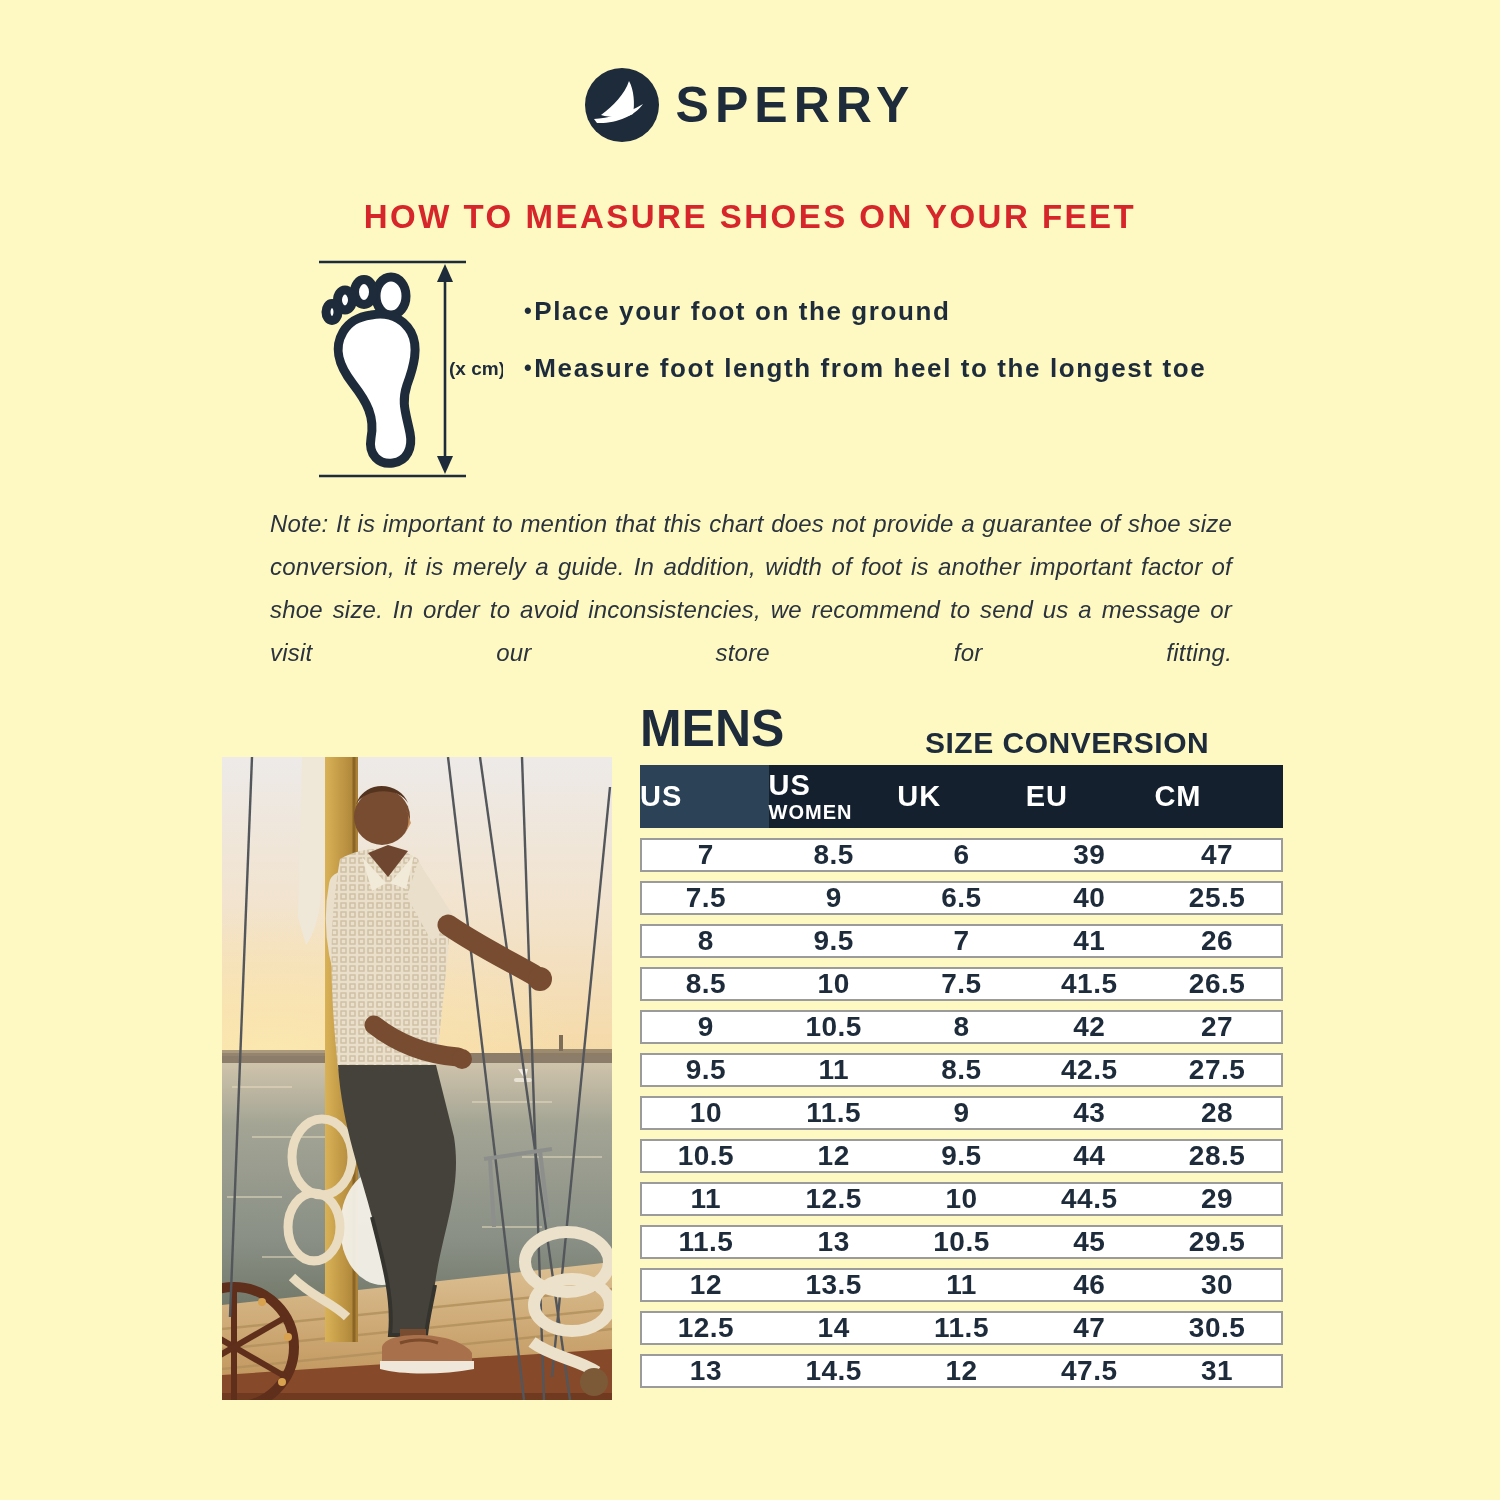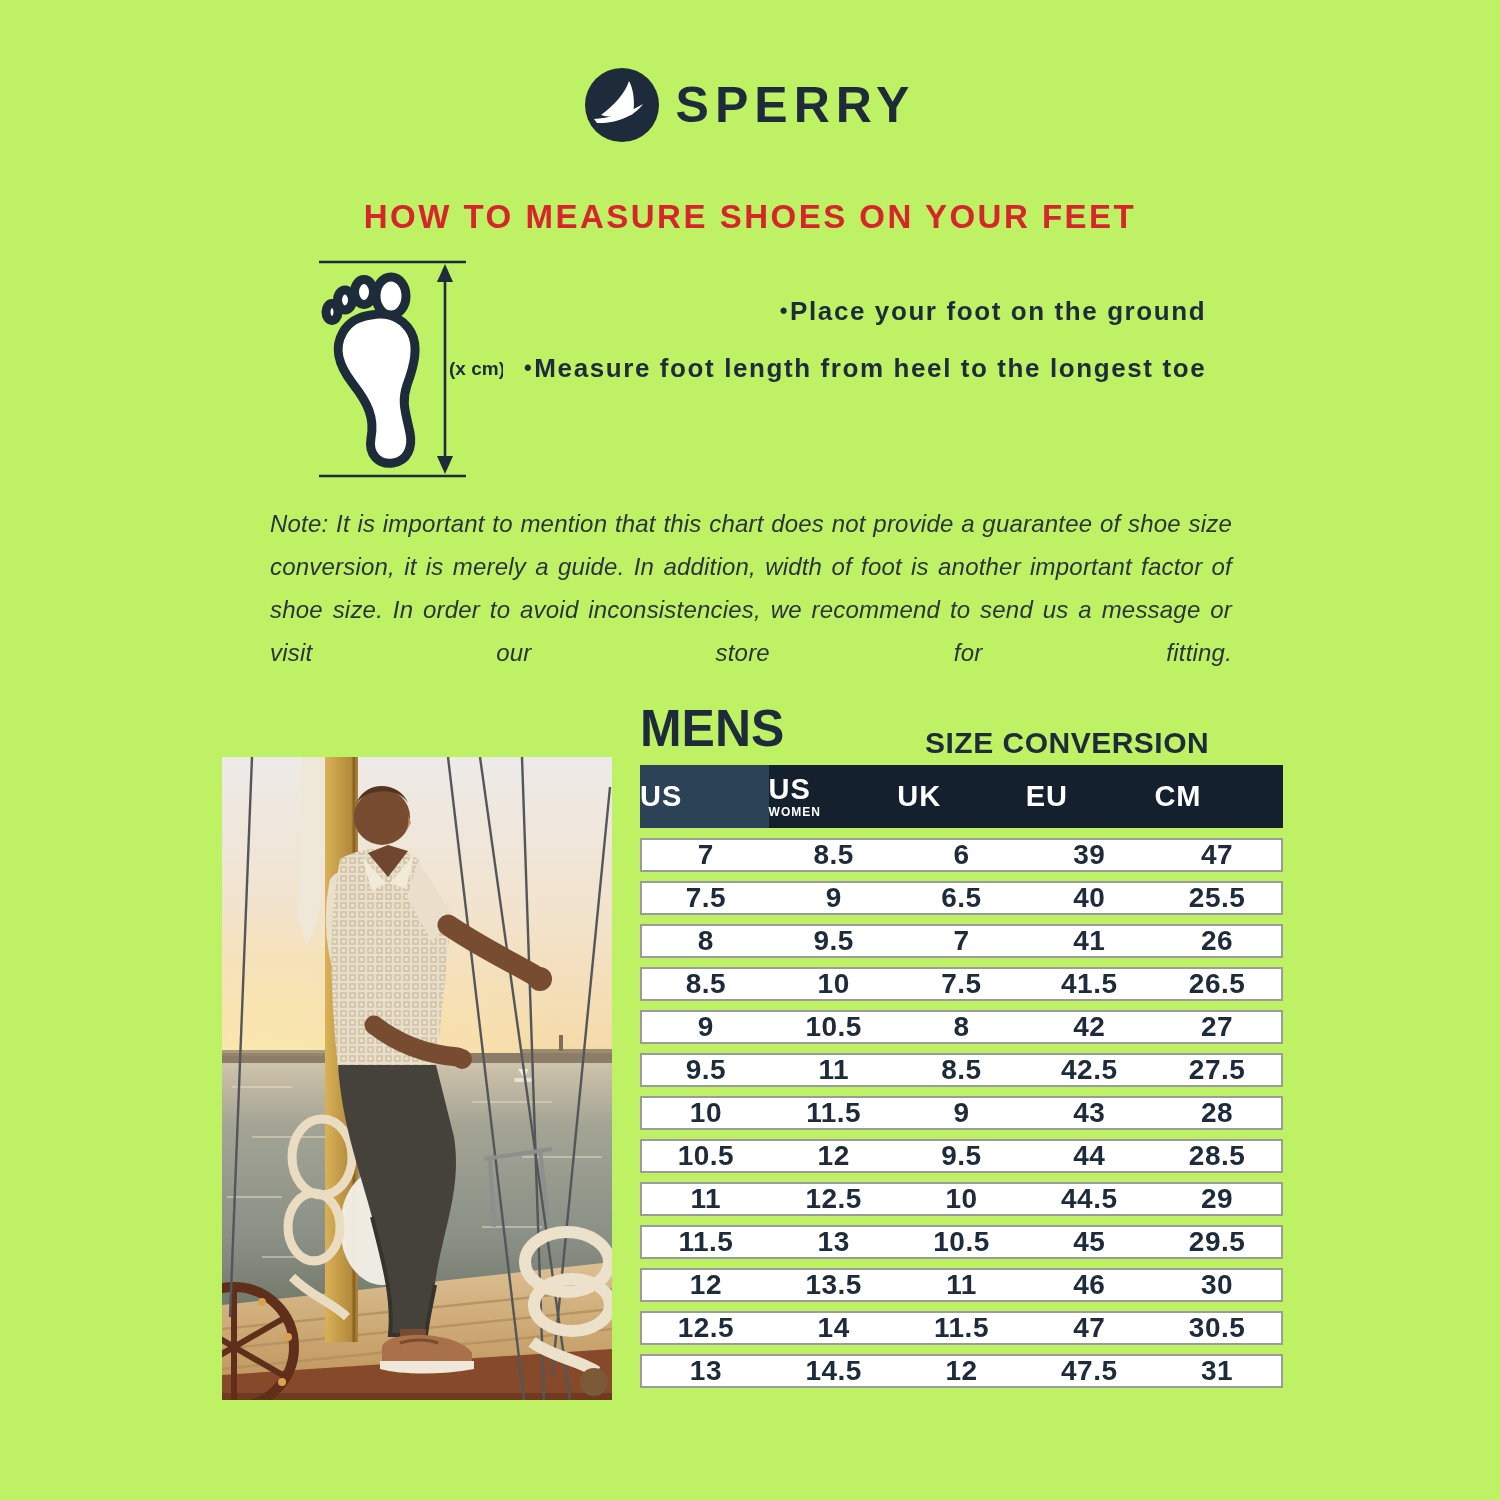--- a/index.html
+++ b/index.html
@@ -1,36 +1,36 @@
 <!DOCTYPE html>
 <html><head>
 <meta charset="utf-8">
 <style>
   * { margin:0; padding:0; box-sizing:border-box; }
   html,body { background:#ffffff; }
   #page {
-    position:relative; width:1500px; height:1500px; background:#bef264;
+    position:relative; width:1500px; height:1500px; background:#fef9c3;
     font-family:"Liberation Sans", sans-serif; color:#1d2b3a; overflow:hidden;
   }
 
   
   .logo-row { position:absolute; top:68px; left:0; width:100%;
     display:flex; justify-content:center; align-items:center; gap:17px; }
   .logo-mark { width:74px; height:74px; flex:0 0 auto; }
   .logo-text { font-size:50px; font-weight:bold; letter-spacing:6px; color:#1d2b3a; }
 
   
   .page-title { position:absolute; top:198px; left:0; width:100%;
     text-align:center; font-size:33px; font-weight:bold; letter-spacing:2.5px;
     color:#d6262b; }
 
   
   .foot-diagram { position:absolute; left:303px; top:254px; width:200px; height:230px; }
   .bullets { position:absolute; left:524px; top:296px; display:flex;
-    flex-direction:column; gap:26px;align-items:flex-end; }
+    flex-direction:column; gap:26px; }
   .bullet-line { font-size:26px; font-weight:bold; letter-spacing:1.6px;
     color:#1d2b3a; white-space:nowrap; }
   .bullet-marker { font-size:22px; vertical-align:2px; margin-right:1px; }
 
   
   .note { position:absolute; left:270px; top:502px; width:962px;
     font-style:italic; font-size:24px; line-height:43px; color:#2b333d;
     text-align:justify; text-align-last:justify; letter-spacing:0.2px; }
 
   
@@ -40,21 +40,21 @@
   .chart-subtitle { position:absolute; left:925px; top:726px; font-size:30px;
     font-weight:bold; letter-spacing:0.5px; color:#1d2b3a; }
 
   .size-table { position:absolute; left:640px; top:765px; width:643px; }
   .thead { display:flex; height:63px; background:#14202e; }
   .th { flex:1; display:flex; flex-direction:column; justify-content:center;
     color:#ffffff; font-weight:bold; font-size:33px;
     letter-spacing:1px; line-height:1; }
   .th-us { background:#2c4257; }
   .th-main { font-size:29px; }
-  .th-sub { font-size:12px; letter-spacing:1px; margin-top:2px; }
+  .th-sub { font-size:20px; letter-spacing:1px; margin-top:2px; }
   .tbody { margin-top:10px; }
   .trow { display:flex; height:34px; background:#ffffff;
     border:2px solid #9b9b9b; margin-bottom:9px; align-items:center; }
   .td { flex:1; text-align:center; font-size:28px; font-weight:bold;
     color:#1d2b3a; letter-spacing:0.5px; }
 
   
   .photo { position:absolute; left:222px; top:757px; width:390px; height:643px; }
   .photo svg { display:block; width:100%; height:100%; }
 </style>

